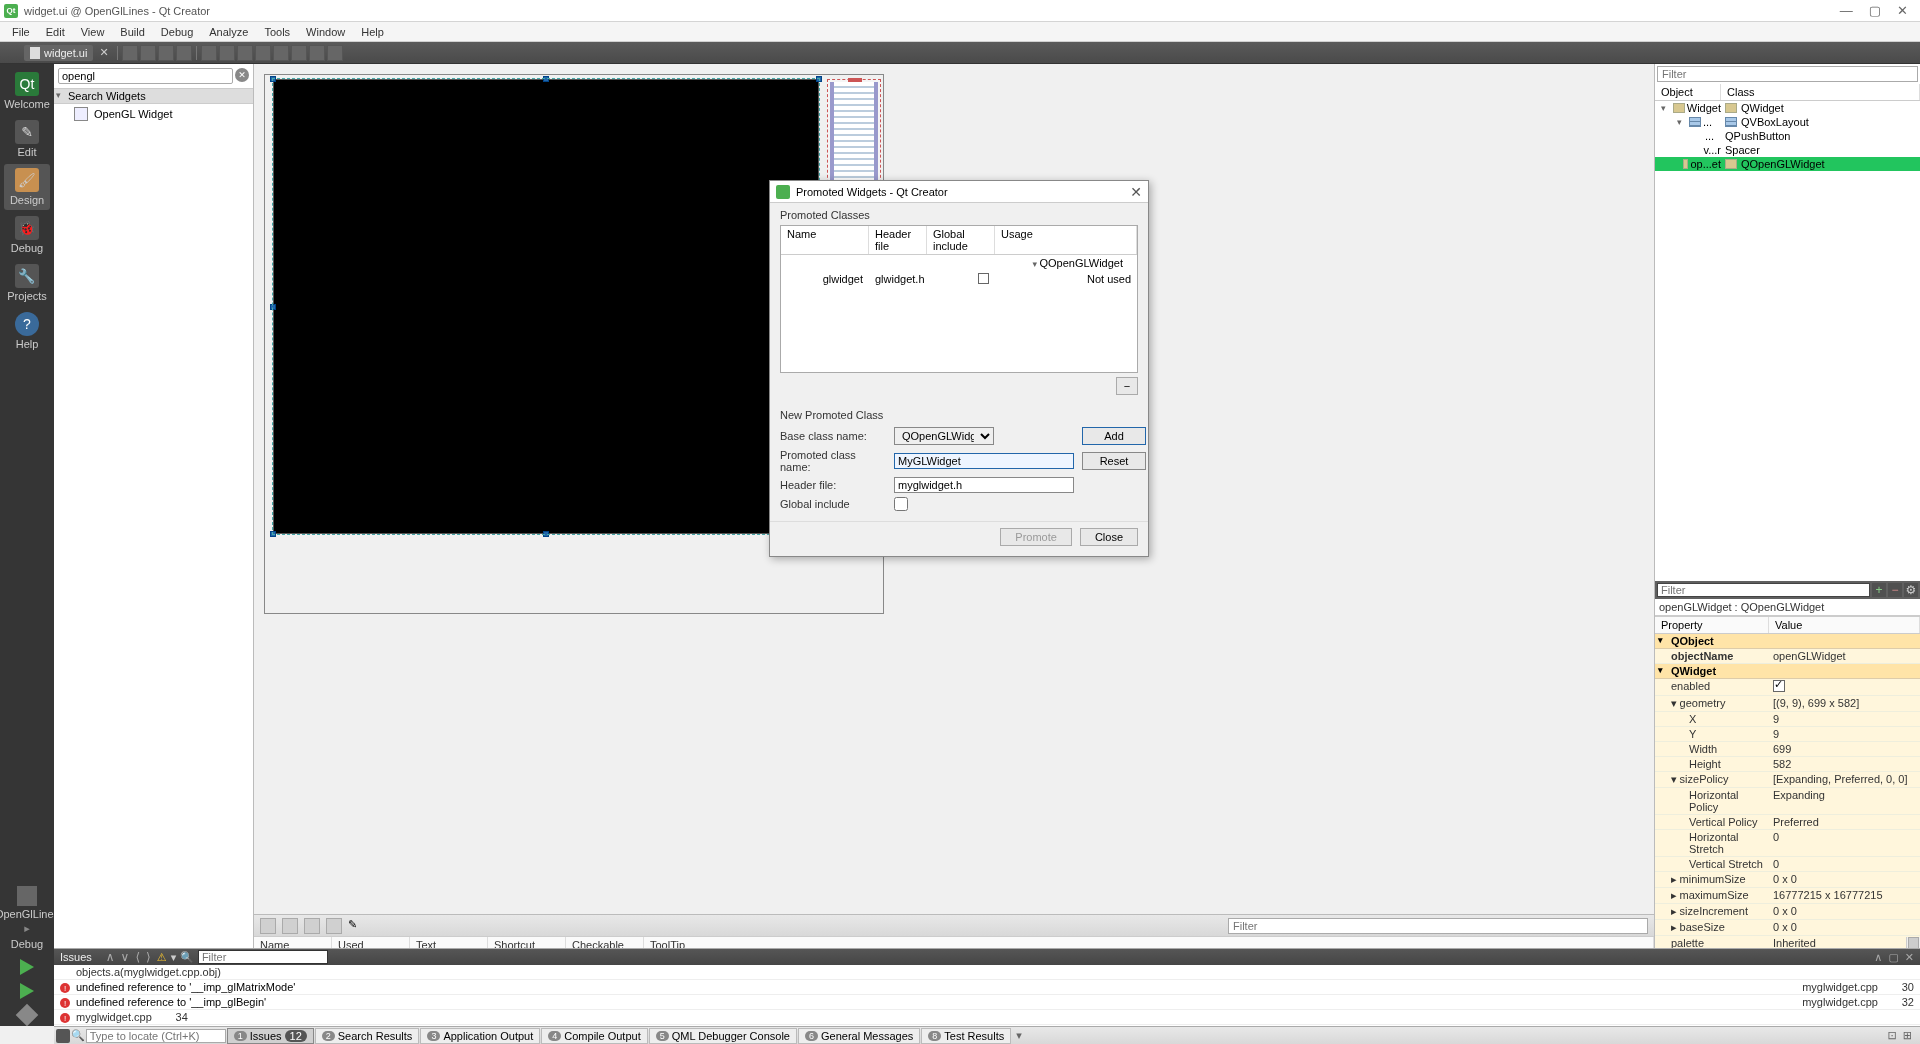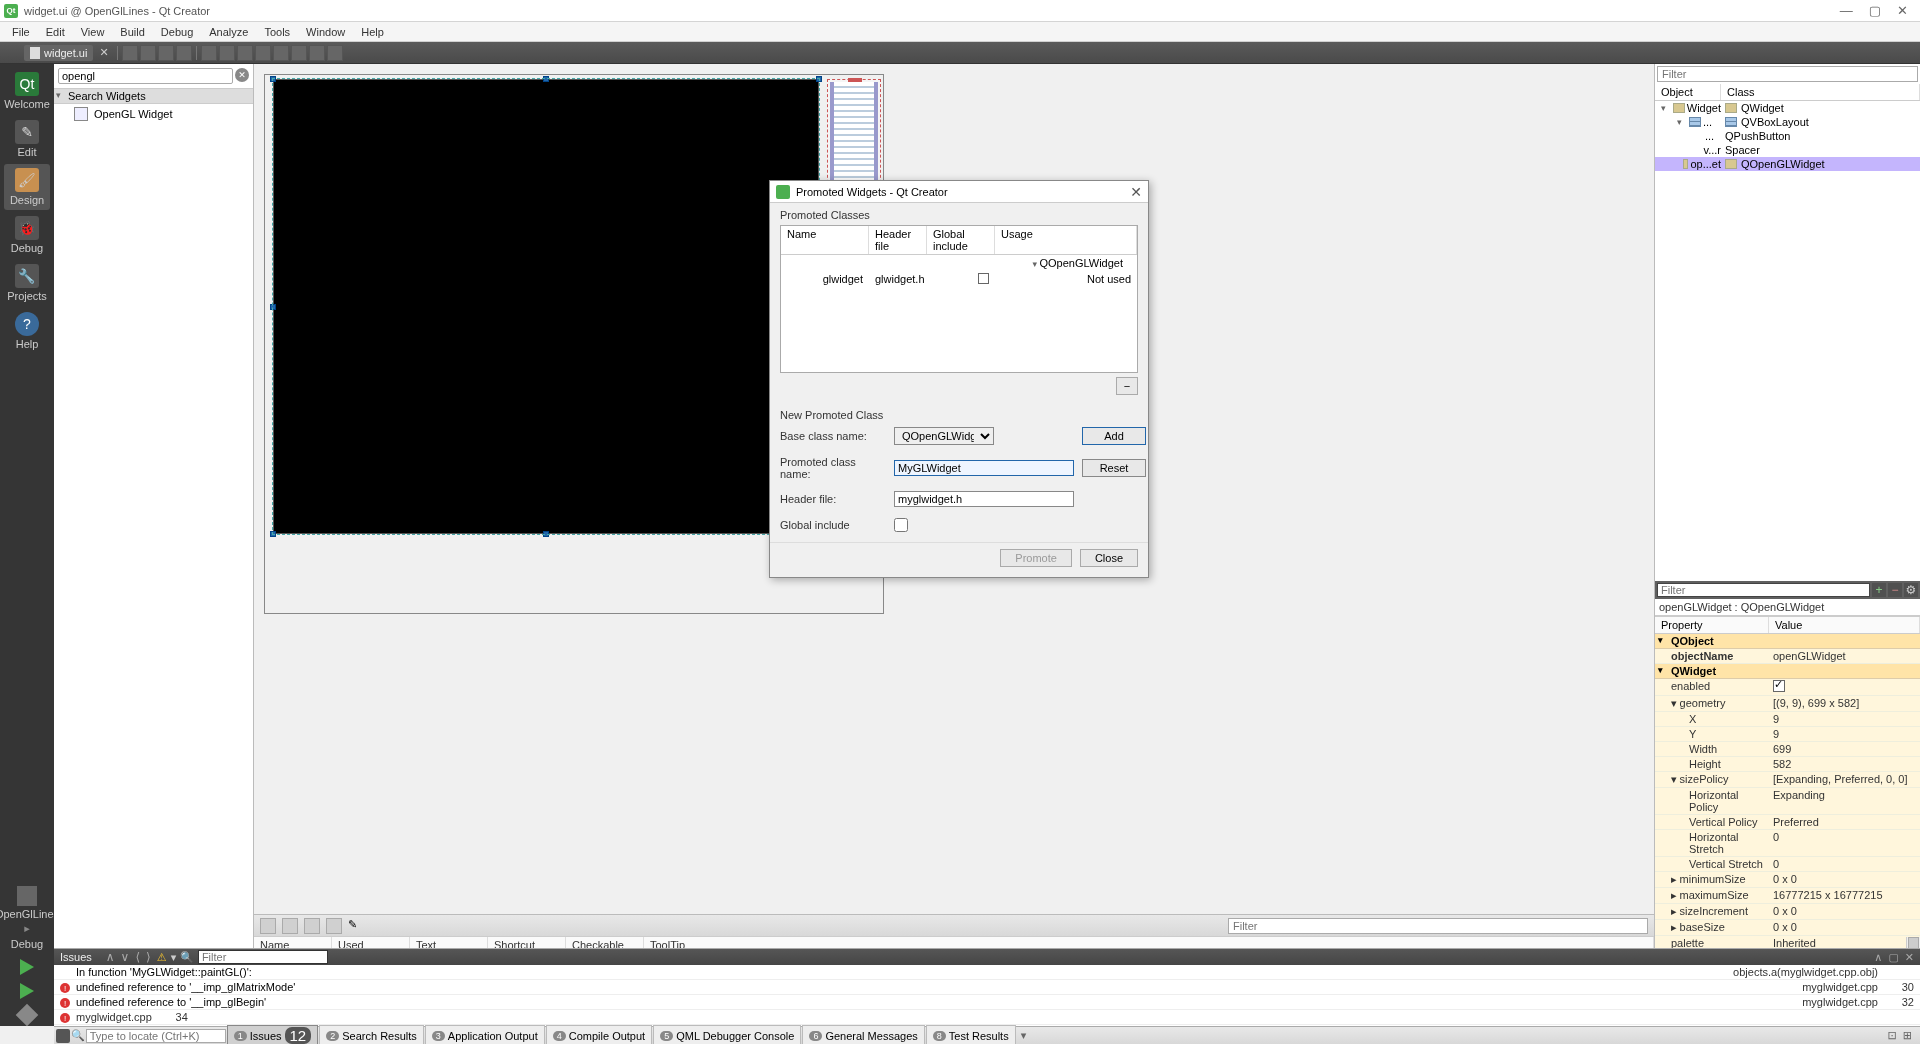--- a/index.html
+++ b/index.html
@@ -76,21 +76,21 @@
 .action-tabs { height: 20px; background: #e8e8e8; border-top: 1px solid #ccc; display:flex; align-items:flex-end; padding-left:6px; gap:2px; }
 .action-tabs .tab { padding: 2px 12px; border: 1px solid #bbb; border-bottom: none; background: #f7f7f7; cursor: pointer; font-size: 11px;}
 .action-tabs .tab.inactive { background:#e0e0e0; }
 
 
 .inspector { width: 266px; background: #fff; border-left: 1px solid #bbb; display: flex; flex-direction: column; }
 .inspector input.filter { margin: 2px; padding: 1px 4px; border: 1px solid #aaa; }
 .obj-tree .hdr { display: flex; background: #fff; border-bottom: 1px solid #ccc; }
 .obj-tree .hdr div { padding: 2px 6px; border-right: 1px solid #ddd; }
 .obj-tree .row { display: flex; padding: 1px 0; cursor: pointer; }
-.obj-tree .row.sel { background: #c4b5fd; }
+.obj-tree .row.sel { background: #22c55e; }
 .obj-tree .row .c1 { flex: 0 0 66px; padding-left: var(--ind,4px); display:flex;align-items:center;gap:2px; white-space:nowrap;overflow:hidden; }
 .obj-tree .row .c2 { flex: 1; padding-left:4px; display:flex;align-items:center;gap:4px;}
 .obj-tree .exp { font-size: 9px; color: #666; width:10px; display:inline-block;}
 .obj-tree .wicon { width:12px;height:10px;background:#d8c890;border:1px solid #aa8;}
 .obj-tree .licon { width:12px;height:10px;background:#a8c8e8;border:1px solid #68a; display:flex;flex-direction:column;}
 .obj-tree .licon::before,.obj-tree .licon::after{content:"";flex:1;border-bottom:1px solid #68a;}
 
 .prop-toolbar { height: 18px; background: #606060; display:flex;align-items:center;padding:0 2px; gap:2px;}
 .prop-toolbar input { flex:1; padding:0 3px; border:1px solid #444; background:#fff;}
 .prop-toolbar .pbtn { width:14px;height:14px;background:#505050;cursor:pointer; color:#8c8;display:flex;align-items:center;justify-content:center;font-size:12px;}
@@ -122,38 +122,38 @@
 .issues-body .irow .msg { flex:1;}
 .issues-body .irow .file { color:#333; padding-right:6px;}
 .issues-body .irow .line { width:30px;text-align:right;color:#333;}
 
 
 .statusbar { position: absolute; left: 54px; right: 0; bottom: 0; height: 18px; background: linear-gradient(#e8e8e8,#d8d8d8); border-top: 1px solid #aaa; display: flex; align-items: center; padding: 0 2px; gap: 1px; }
 .statusbar .loc-icon { width:14px;height:14px;background:#555;border-radius:2px;}
 .statusbar input.locator { width: 140px; padding: 0 3px; border:1px solid #aaa;}
 .statusbar .panel-btn { display:flex;align-items:center;gap:3px;padding:1px 6px;border:1px solid #bbb;background:#eee;cursor:pointer;}
 .statusbar .panel-btn .num { padding:0 4px;background:#888;color:#fff;border-radius:6px;font-size:9px;}
-.statusbar .panel-btn .badge { padding:0 5px;background:#555;color:#fff;border-radius:7px;font-size:15px;text-align:right;}
+.statusbar .panel-btn .badge { padding:0 5px;background:#555;color:#fff;border-radius:7px;font-size:11px;text-align:right;}
 .statusbar .panel-btn.active { background:#d0d0d0; border-color:#888;}
 .statusbar .right { margin-left:auto;display:flex;gap:6px;padding-right:6px;color:#666;}
 
 
 .dialog { position: absolute; left: 769px; top: 180px; width: 380px; background: #f0f0f0; border: 1px solid #888; box-shadow: 2px 2px 8px rgba(0,0,0,0.3); }
 .dialog .dtitle { height: 22px; background: #fff; display:flex;align-items:center;padding:0 6px;gap:6px;border-bottom:1px solid #ccc;}
 .dialog .dtitle .dicon { width:14px;height:14px;background:#4caf50;border-radius:2px;}
 .dialog .dtitle .dclose { margin-left:auto;cursor:pointer;font-size:14px;color:#555;}
 .dialog .section-label { padding: 6px 10px 2px; color:#333;}
 .dialog .class-list { margin: 2px 10px; height: 148px; border:1px solid #aaa;background:#fff;}
 .dialog .class-list .chdr { display:flex;border-bottom:1px solid #ccc;}
 .dialog .class-list .chdr div{padding:2px 6px;border-right:1px solid #ddd;}
 .dialog .class-list .crow { display:flex;padding:1px 0;text-align:right;}
 .dialog .class-list .crow div{padding:1px 6px;}
 .dialog .small-btn-row { display:flex;justify-content:flex-end;padding:2px 10px 8px;}
 .dialog .small-btn-row button { width:22px;height:18px;border:1px solid #aaa;background:#e8e8e8;cursor:pointer;}
-.dialog .form-grid { display:grid;grid-template-columns:106px 1fr 64px;gap:11px 8px;padding:4px 10px 10px;align-items:center;}
+.dialog .form-grid { display:grid;grid-template-columns:106px 1fr 64px;gap:4px 8px;padding:4px 10px 10px;align-items:center;}
 .dialog .form-grid label { color:#333;}
 .dialog .form-grid input[type=text], .dialog .form-grid select { border:1px solid #888;padding:1px 3px;width:180px;}
 .dialog .form-grid select { width:100px;}
 .dialog .form-grid .dbtn { border:1px solid #888;background:#e8e8e8;padding:2px 0;cursor:pointer;text-align:center;}
 .dialog .form-grid .dbtn.primary { border-color:#26a;}
 .dialog .form-grid input.highlight { border:1px solid #26a; background:#eef5ff;}
 .dialog .dlg-buttons { display:flex;justify-content:flex-end;gap:8px;padding:6px 10px 10px;border-top:1px solid #ddd;}
 .dialog .dlg-buttons button { padding:2px 14px;border:1px solid #aaa;background:#e8e8e8;cursor:pointer;}
 .dialog .dlg-buttons button:disabled { color:#999;}
 .dialog .form-grid input[type=checkbox]{ width:14px;height:14px;}
@@ -493,21 +493,20 @@
     <input placeholder="Filter" style="">
     <div class="right">
       <span>∧</span>
       <span>▢</span>
       <span>✕</span>
     </div>
   </div>
   <div class="issues-body" id="issues-body">
       <div class="irow">
         <div style="width:16px"></div>
-        <div class="msg">In function 'MyGLWidget::paintGL()':</div>
         <div class="file">objects.a(myglwidget.cpp.obj)</div>
         <div class="line"></div>
       </div>
       <div class="irow">
         <div class="ierr">!</div>
         <div class="msg">undefined reference to '__imp_glMatrixMode'</div>
         <div class="file">myglwidget.cpp</div>
         <div class="line">30</div>
       </div>
       <div class="irow">

